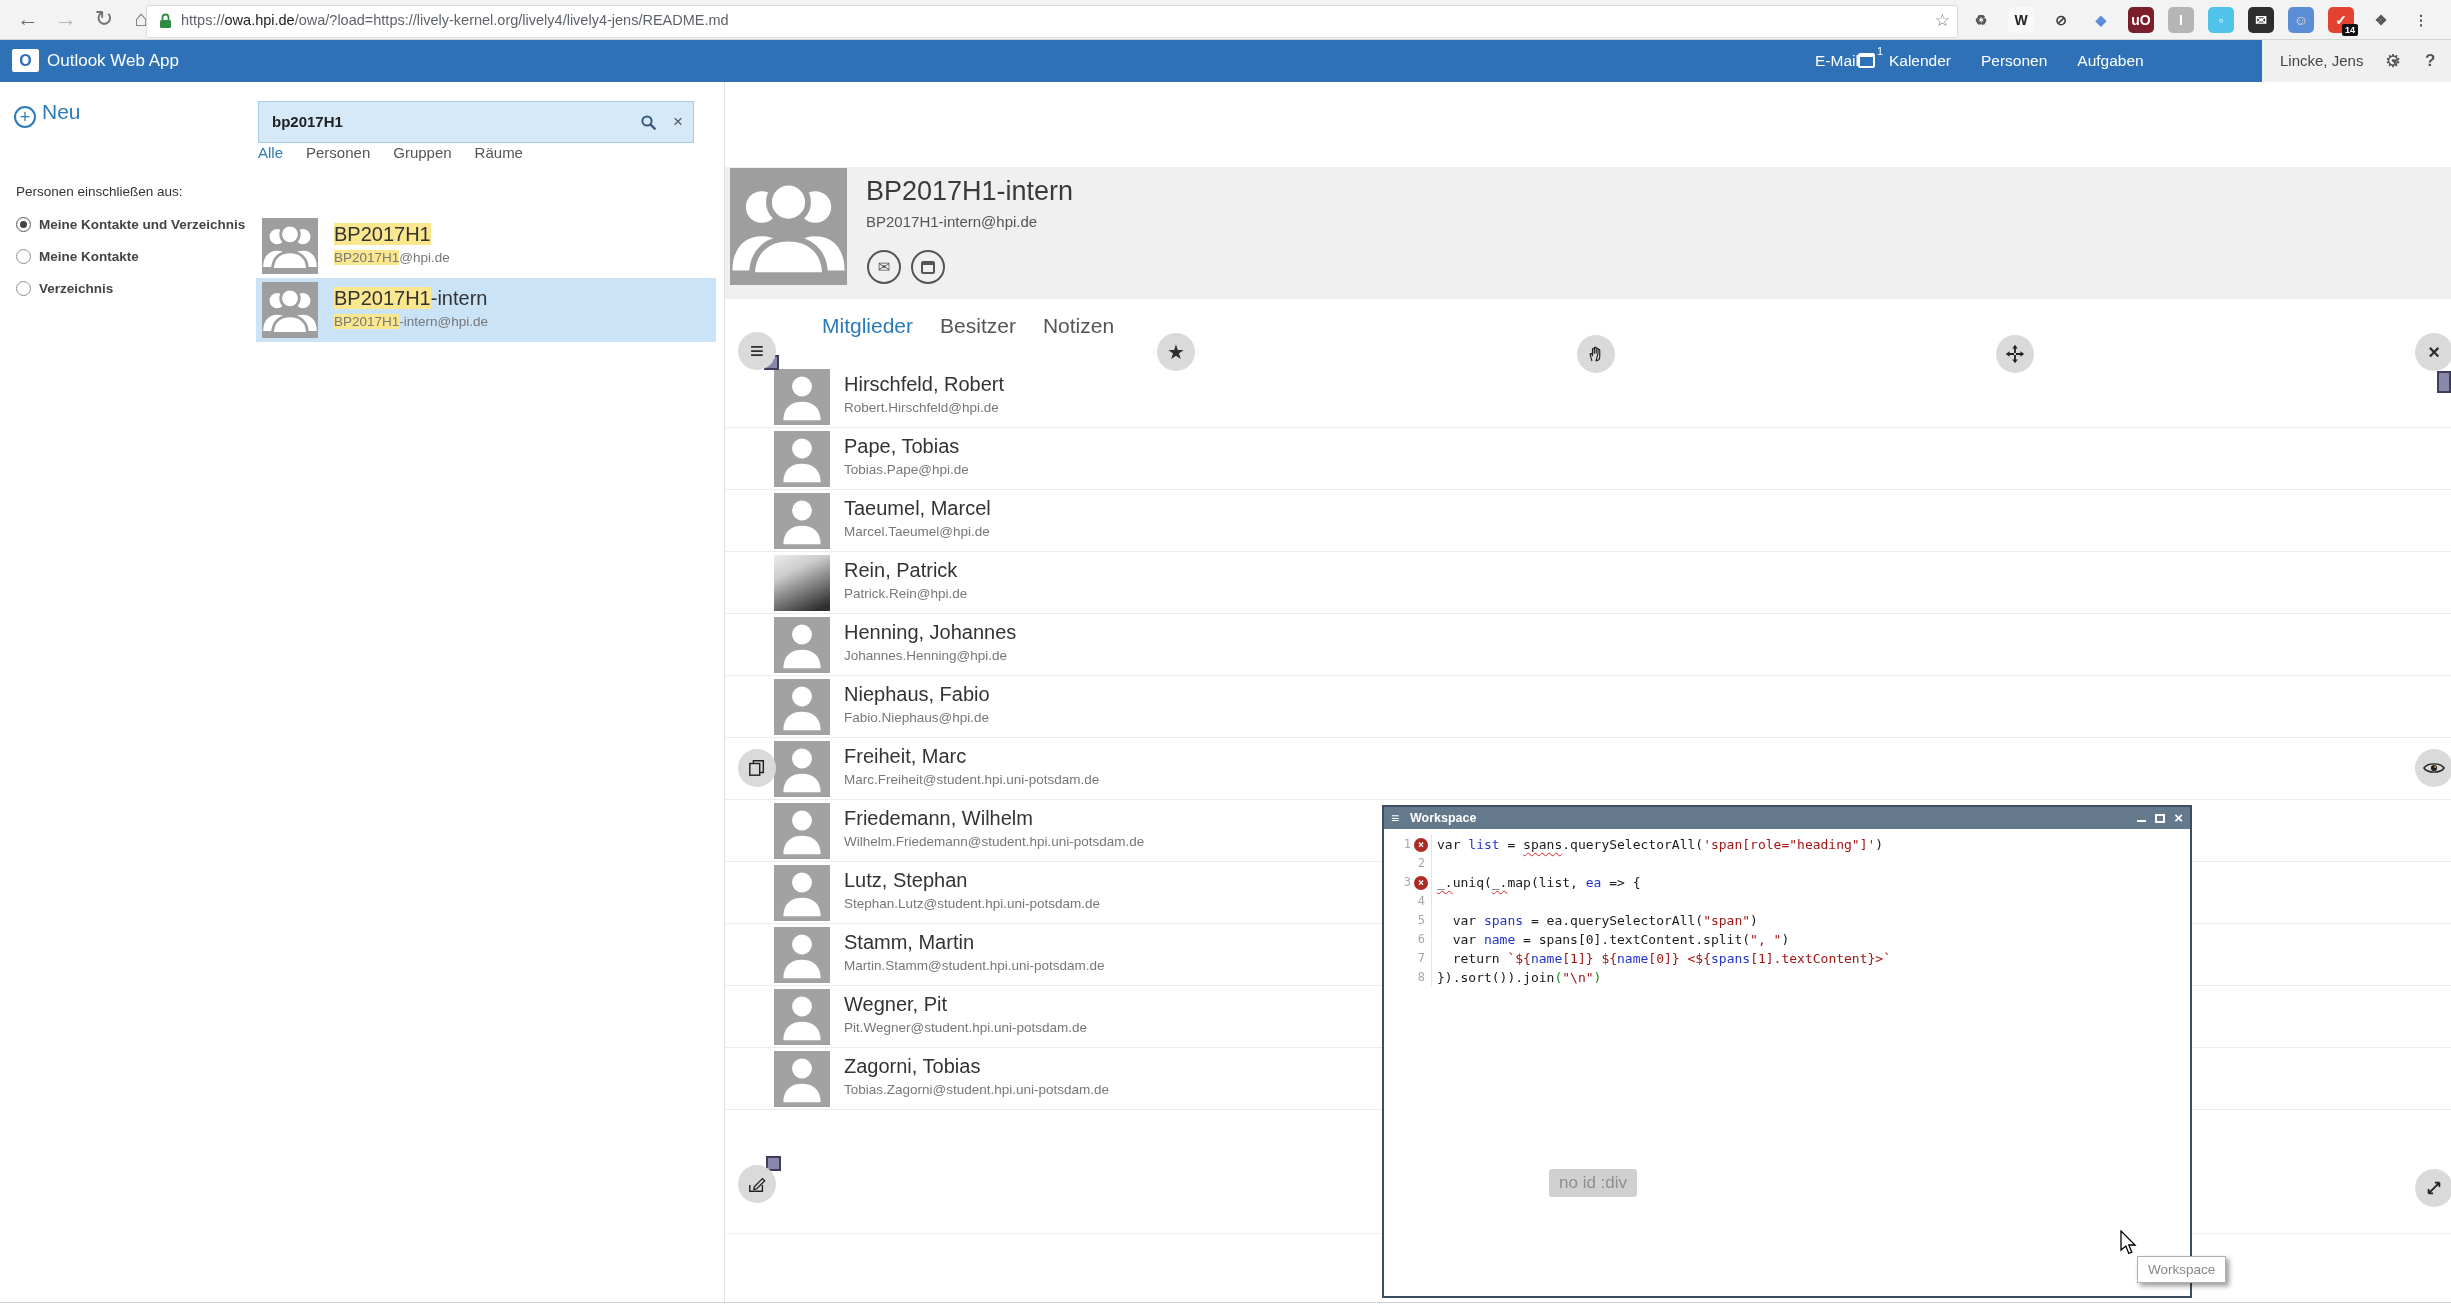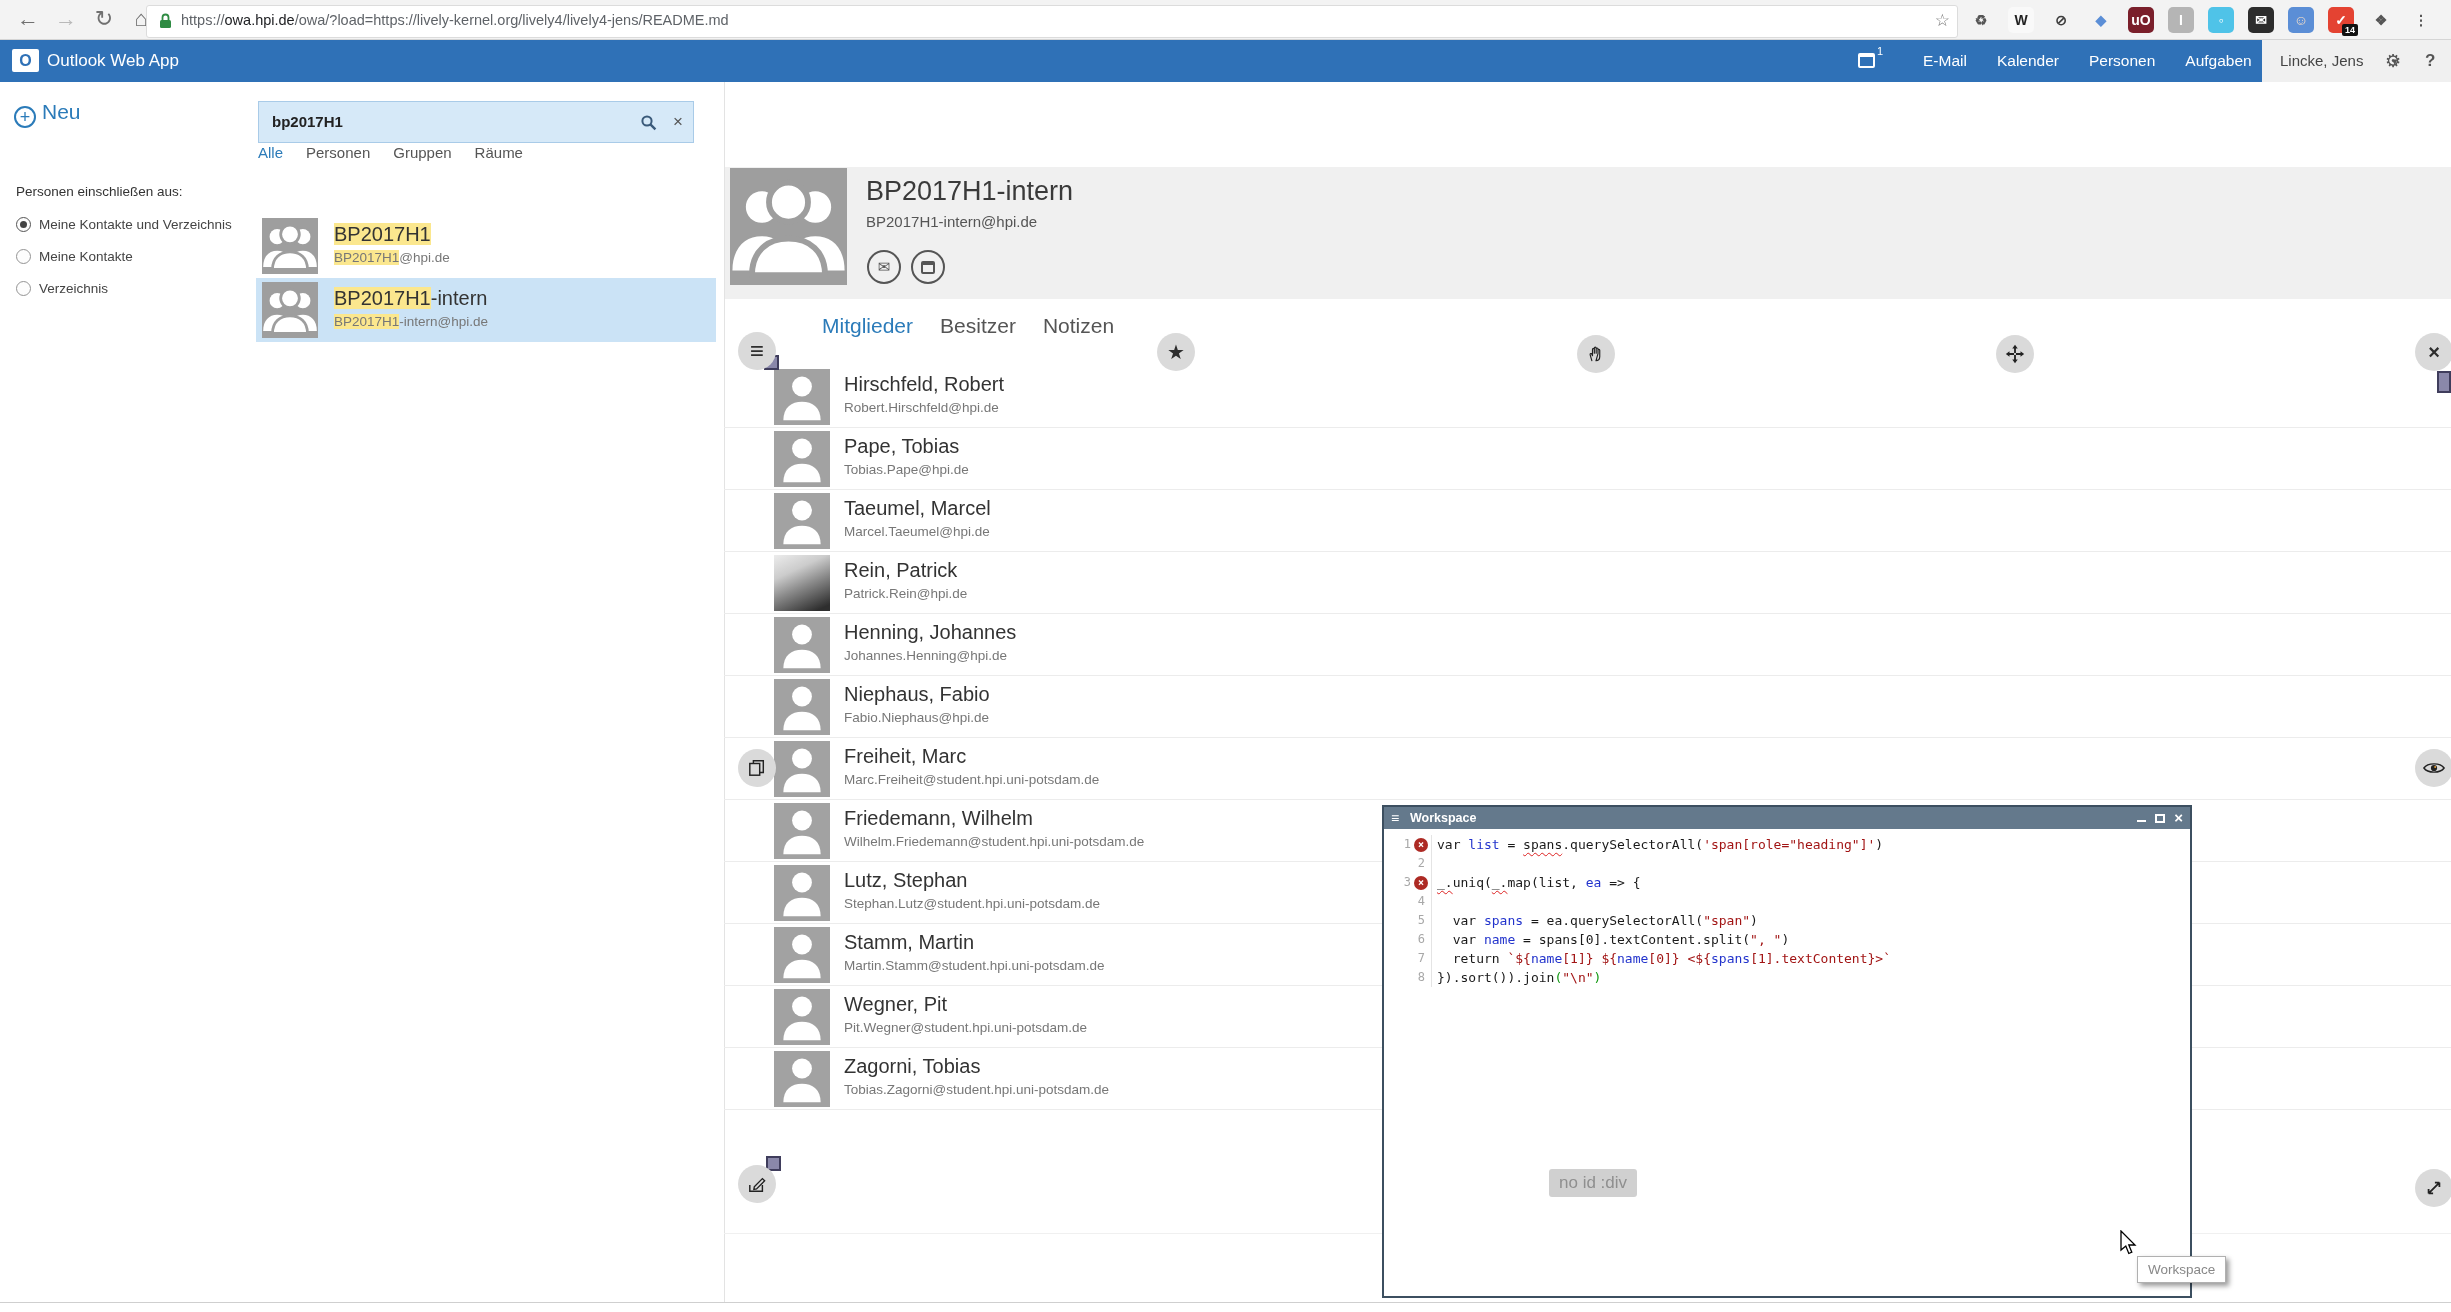--- a/index.html
+++ b/index.html
@@ -27,21 +27,21 @@
   .ext-badge:empty { display:none; }
 
   
   #owa-bar { position:absolute; left:0; top:40px; width:2451px; height:42px; background:#2F71B7; }
   #owa-logo { position:absolute; left:12px; top:9px; width:27px; height:23px; background:#fff;
               border-radius:2px; color:#2F71B7; font-weight:bold; font-size:16px; text-align:center; line-height:23px; }
   #owa-title { position:absolute; left:47px; top:0; line-height:42px; color:#fff; font-size:17px; }
   #owa-reminder { position:absolute; left:1858px; top:12px; color:#fff; }
   .cal-ico { display:inline-block; width:17px; height:15px; border:2px solid #fff; border-top-width:4px; border-radius:2px; }
   #owa-reminder sup { font-size:11px; position:relative; top:-7px; left:2px; }
-  #owa-nav { position:absolute; left:1908px; top:0; height:54px; display:flex; }
+  #owa-nav { position:absolute; left:1800px; top:0; height:54px; display:flex; }
   .owa-nav-item { position:relative; color:#fff; font-size:15.5px; line-height:42px; padding:0 15px; }
   .owa-nav-item.active::after { content:""; position:absolute; bottom:0; left:50%; margin-left:-6px;
       border-left:6px solid transparent; border-right:6px solid transparent; border-bottom:6px solid #ffffff; }
   #user-area { position:absolute; left:2262px; top:0; width:189px; height:42px; background:#f0f0f0; color:#444; }
   #user-name { position:absolute; left:18px; line-height:42px; font-size:15px; }
   #user-caret { position:absolute; left:130px; line-height:42px; font-size:11px; color:#555; }
   #gear { position:absolute; left:2385px; top:0; line-height:42px; font-size:18px; color:#555; }
   #help { position:absolute; left:2425px; top:0; line-height:42px; font-size:17px; font-weight:bold; color:#555; }
 
   
@@ -50,21 +50,21 @@
               text-align:center; line-height:19px; font-size:18px; margin-right:6px; vertical-align:-4px; }
   #search-box { position:absolute; left:258px; top:101px; width:436px; height:42px;
                 background:#D6E9F8; border:1px solid #A9CBE8; }
   #search-value { position:absolute; left:13px; top:0; line-height:40px; font-size:15px; font-weight:bold; color:#222; }
   #search-mag { position:absolute; right:36px; top:12px; }
   #search-clear { position:absolute; right:10px; top:0; line-height:40px; font-size:17px; color:#555; }
   #filter-tabs { position:absolute; left:258px; top:144px; display:flex; gap:23px; font-size:15px; }
   .filter-tab { color:#555;text-align:right; }
   .filter-tab.active { color:#2B7BB9; }
   #include-label { position:absolute; left:16px; top:184px; font-size:13.5px; color:#333; }
-  #include-opts { position:absolute; left:16px; top:208px; }
+  #include-opts { position:absolute; left:16px; top:208px;font-weight:bold; }
   .radio-row { display:flex; align-items:center; height:32px; }
   .radio { width:15px; height:15px; border:1px solid #949494; border-radius:50%; margin-right:8px;
            display:inline-flex; align-items:center; justify-content:center; background:#fdfdfd; }
   .radio.on { border-color:#555; }
   .radio.on::after { content:""; width:7px; height:7px; background:#444; border-radius:50%; }
   .radio-label { font-size:13.5px; color:#444; }
 
   
   #results { position:absolute; left:256px; top:214px; width:460px; }
   .result-row { position:relative; height:64px; }

